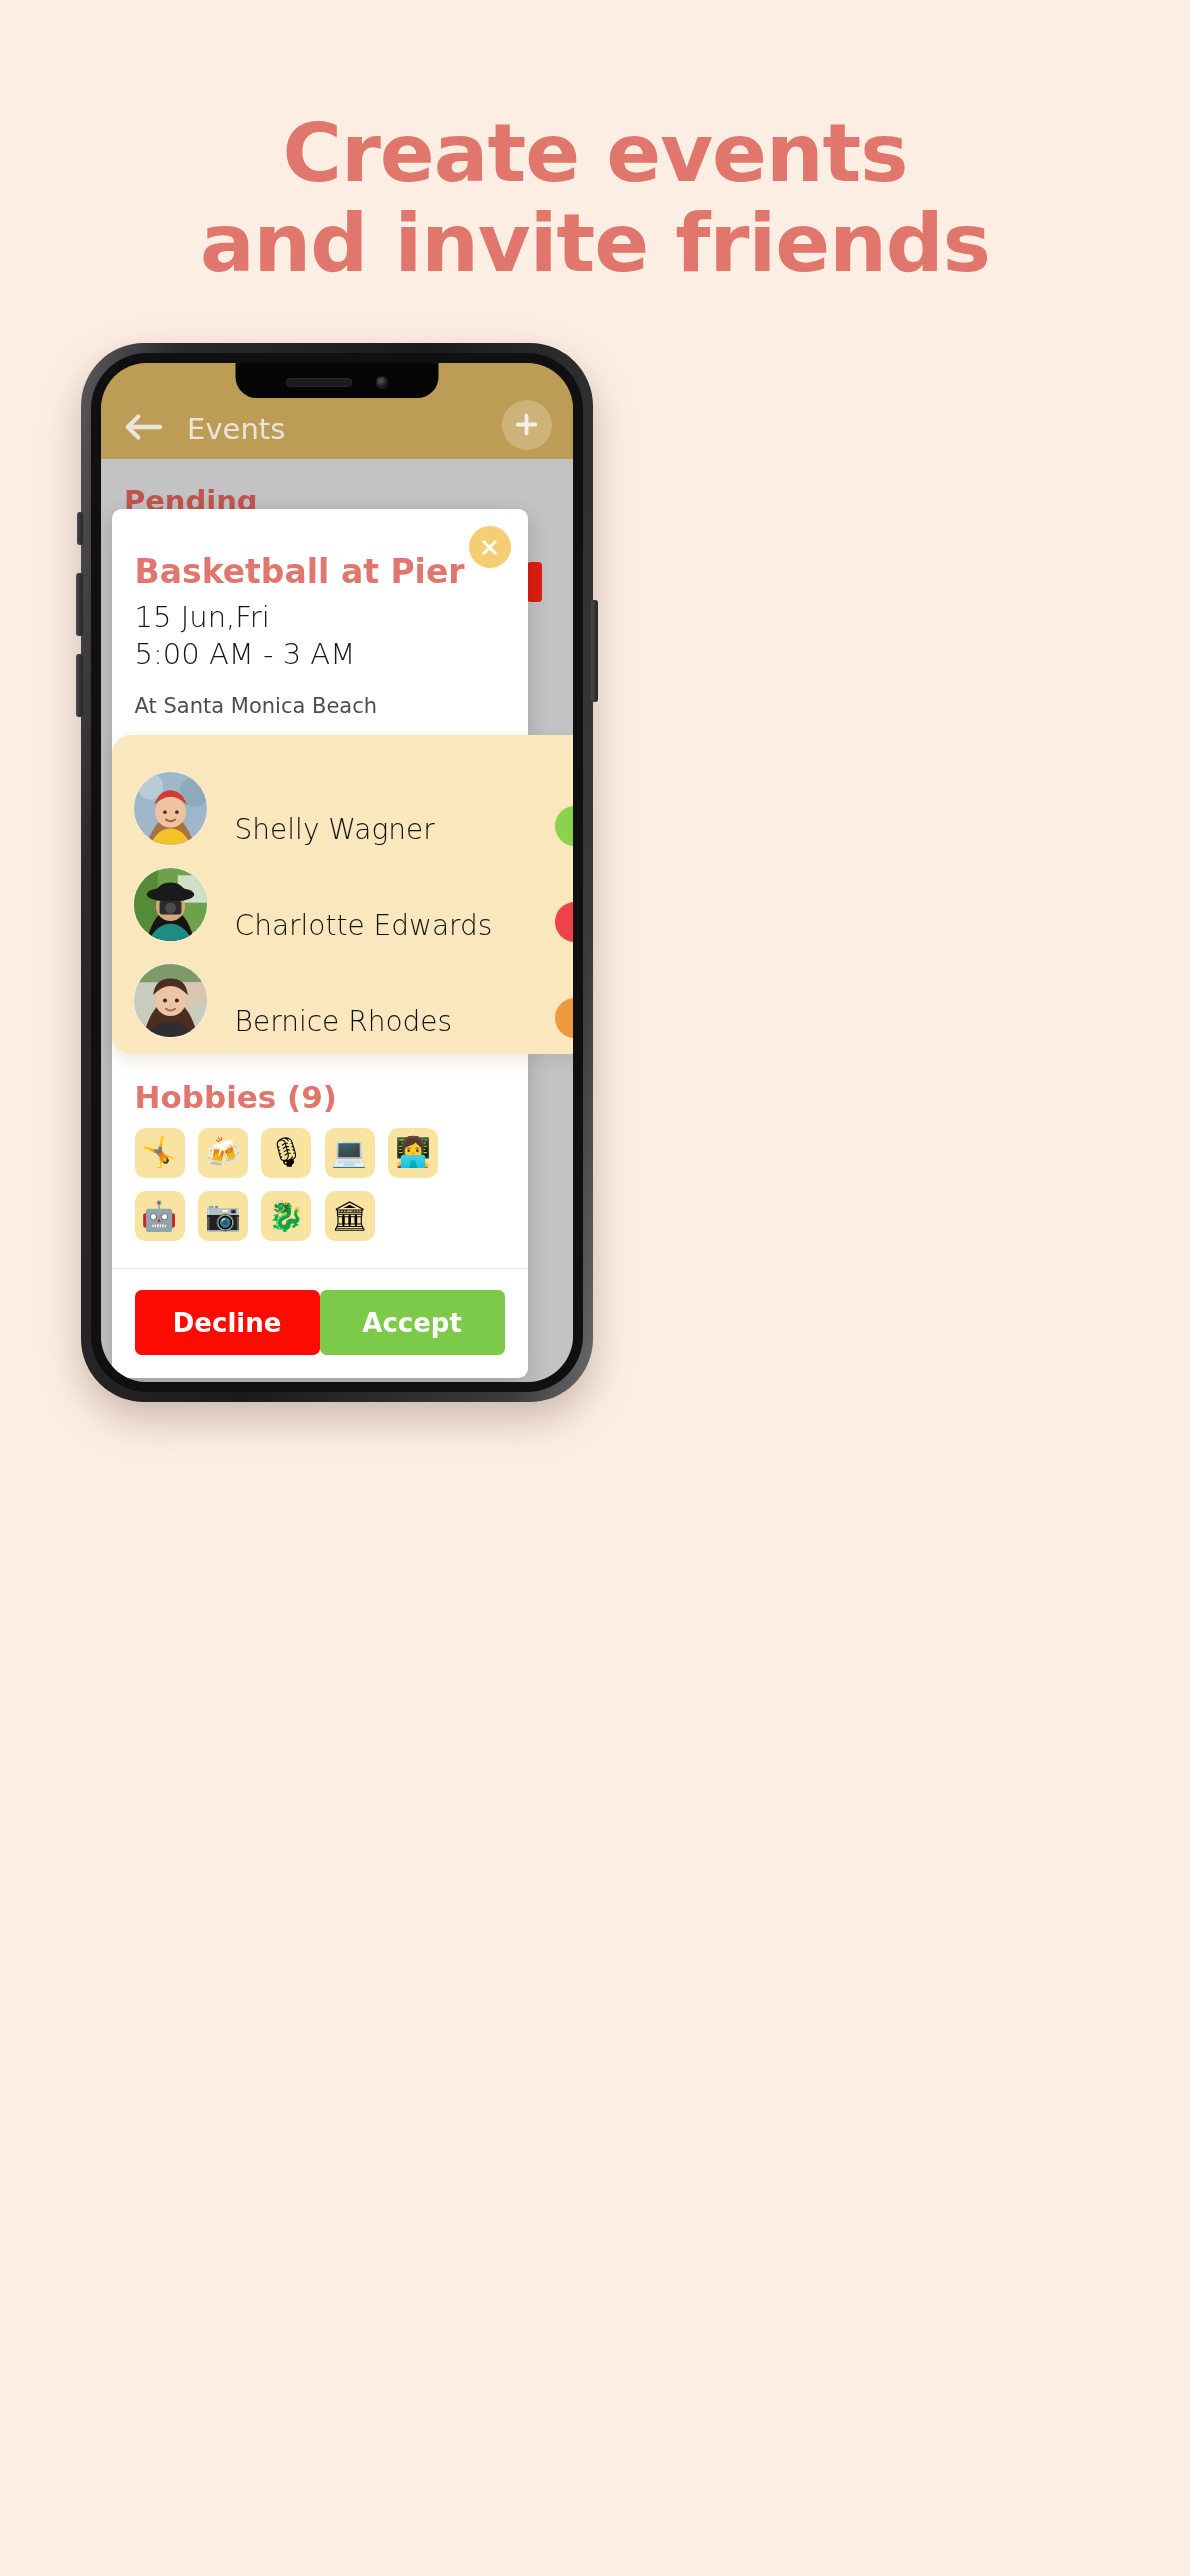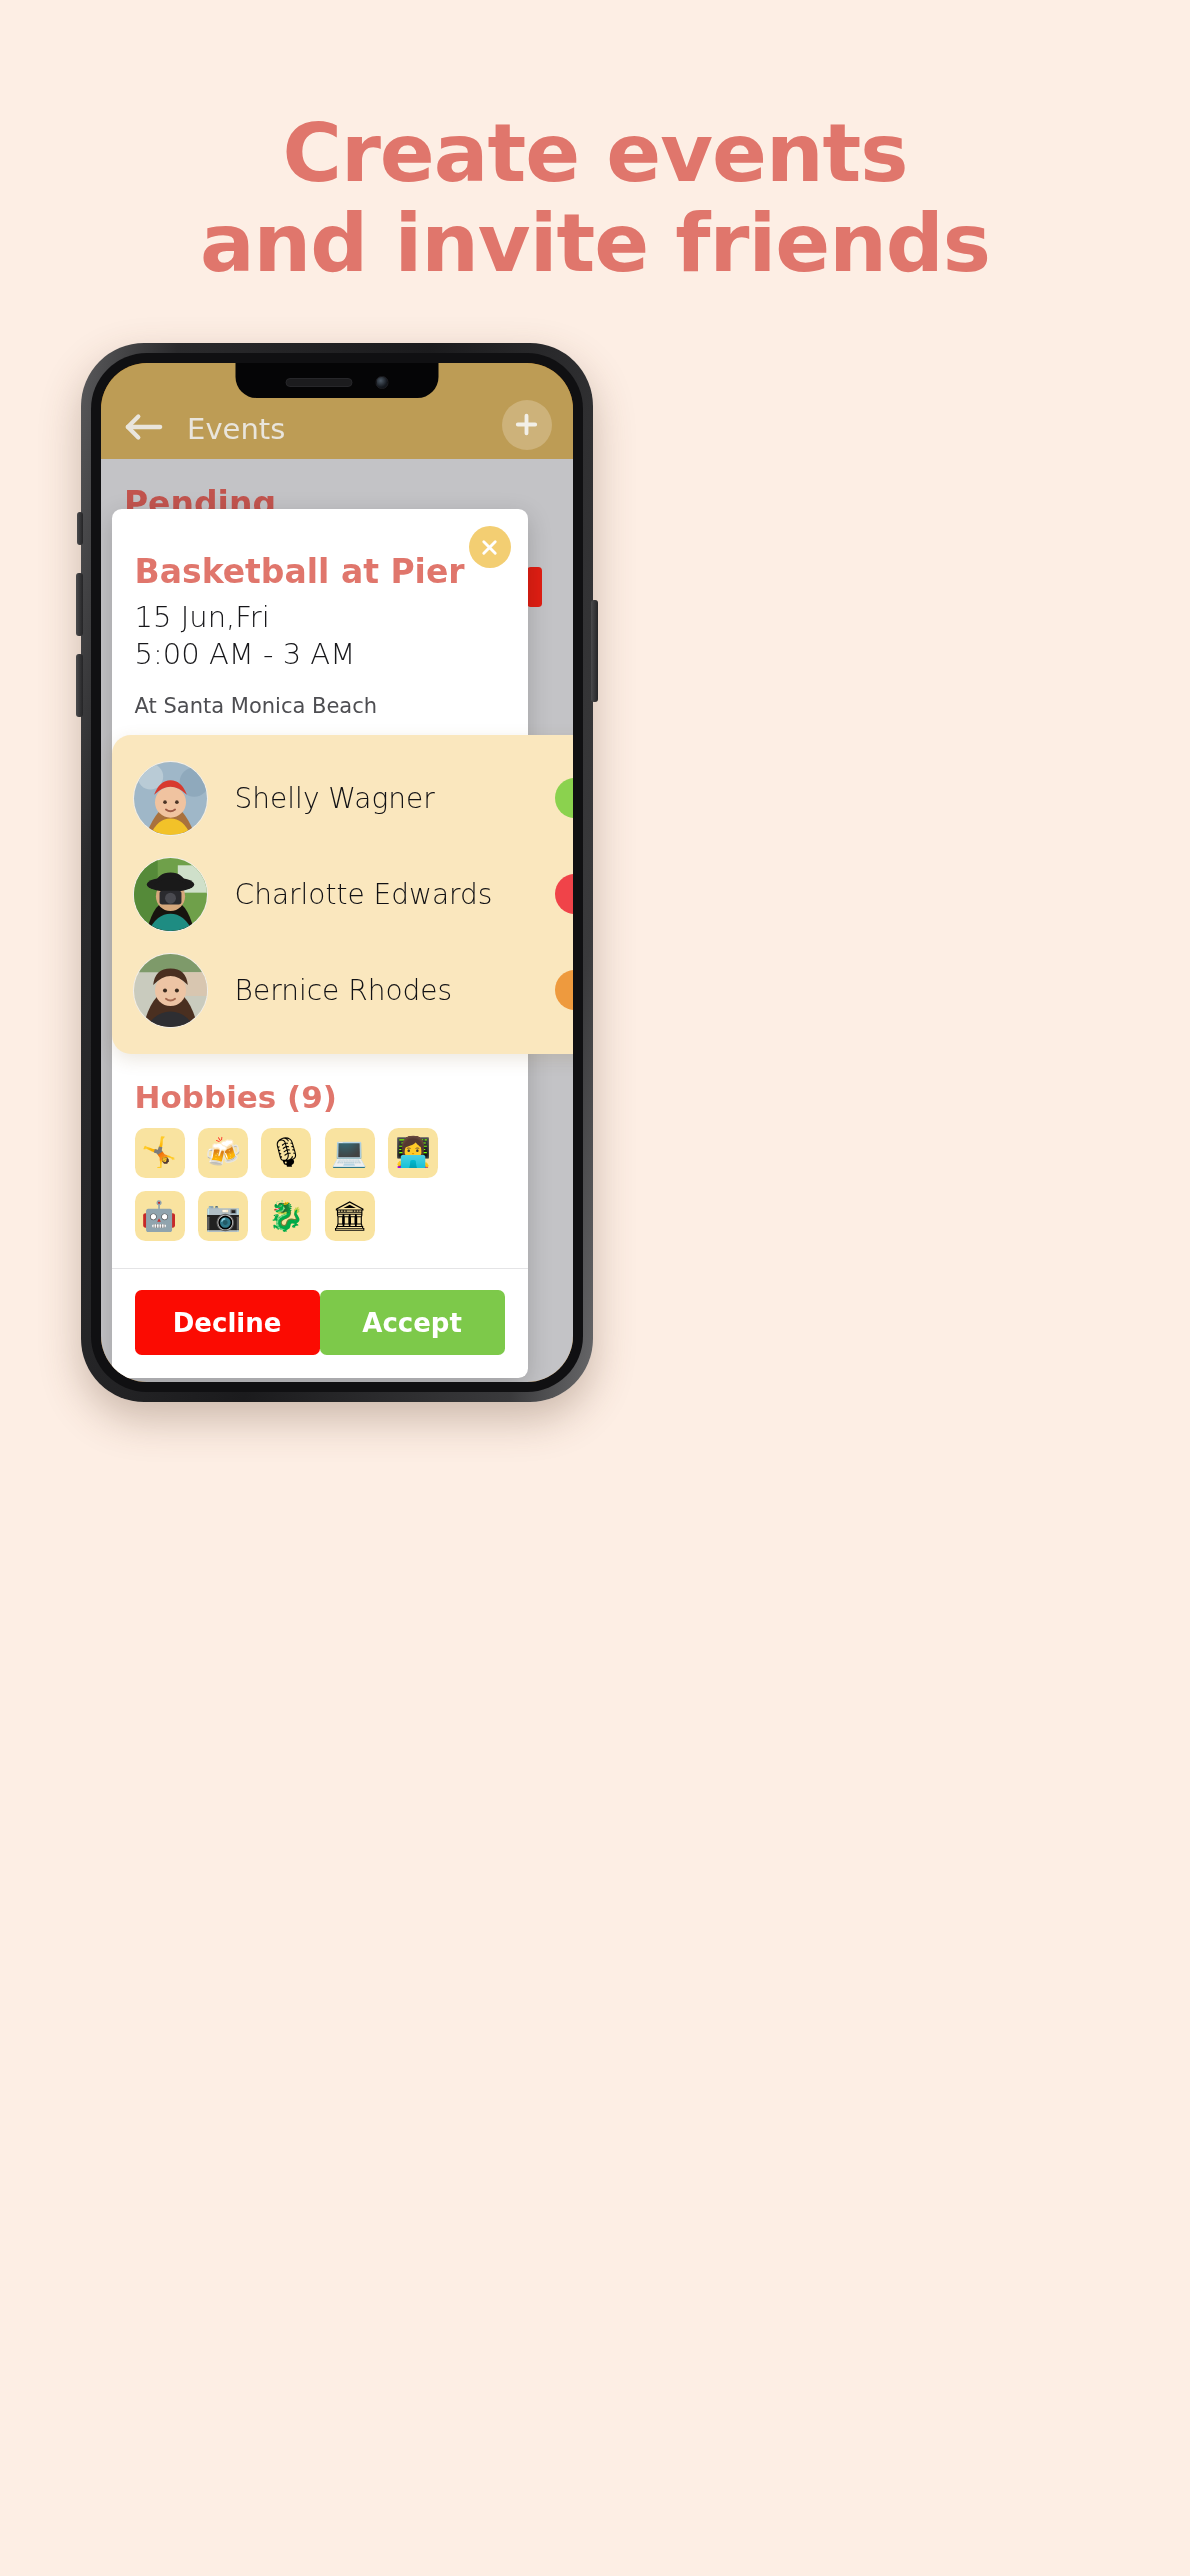--- a/index.html
+++ b/index.html
@@ -146,21 +146,21 @@
     top: 96px; left: 0;
     width: 100%;
     height: calc(100% - 96px);
     background: #C3C3C6;
     padding: 21px 19px 0 19px;
     z-index: 2;
   }
   .bg-section-title {
     color: #C2544E;
     font-weight: bold;
-    font-size: 33px;
+    font-size: 29px;
     font-family: "DejaVu Sans", sans-serif;
     margin: 3.8px 0 11.5px 3.8px;
   }
   .bg-card {
     border: 1.5px solid #C3A濃;
     border-color: #C2A468;
     border-radius: 13.4px;
     height: 100px;
     margin-bottom: 19px;
     padding: 11.5px 13.4px;
@@ -243,21 +243,21 @@
     position: relative;
     margin: 17px -23px 0 -23px;
     width: 510px;
     background: #FAE7BE;
     border-radius: 19px;
     padding: 15.3px 0;
     box-shadow: 0 5.8px 17px rgba(120,90,40,0.14);
   }
   .attendee {
     display: flex;
-    align-items: center;
+    align-items: flex-end;
     height: 96px;
     padding: 0 27px 0 21px;
   }
   .avatar {
     width: 75px; height: 75px;
     border-radius: 50%;
     flex: none;
     border: 1.9px solid #EFEFEF;
     overflow: hidden;
     position: relative;

